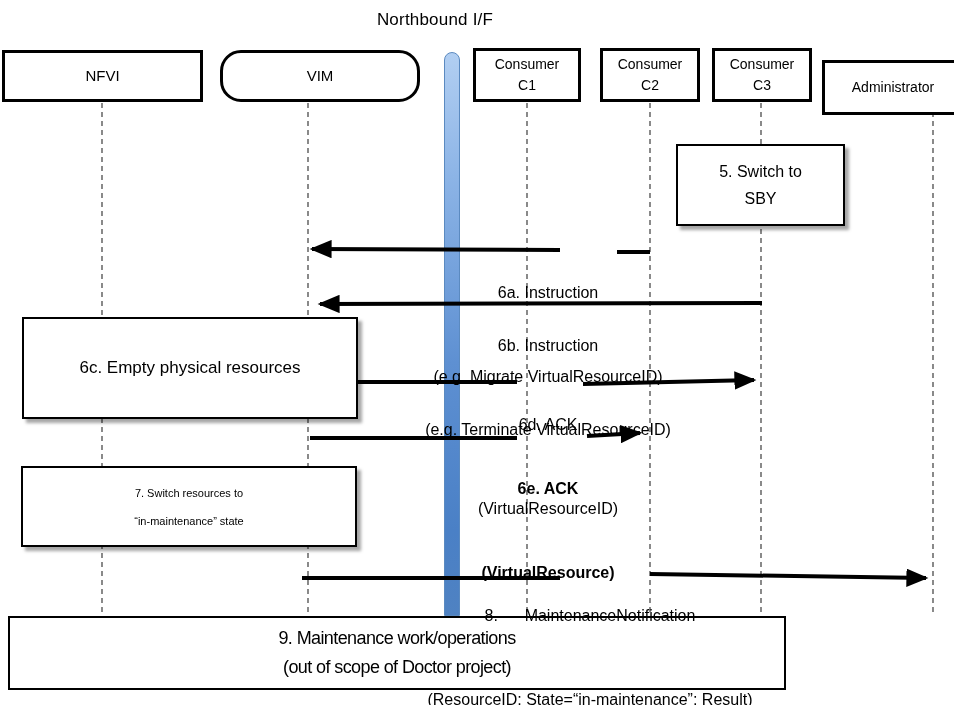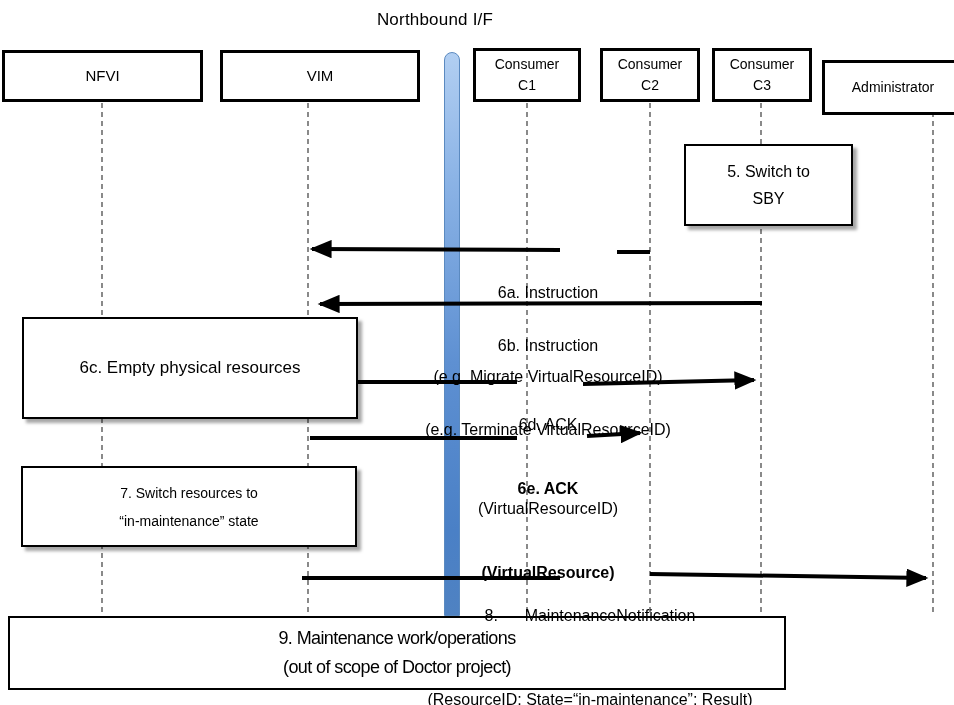--- a/index.html
+++ b/index.html
@@ -39,23 +39,23 @@
   .actor.two{font-size:14px;line-height:21px;}
 
   
   .note{
     background:#fff;border:2px solid #000;box-sizing:border-box;
     display:flex;flex-direction:column;align-items:center;justify-content:center;
     text-align:center;
     box-shadow:4px 4px 3px rgba(0,0,0,0.35);
   }
   .note .nline{white-space:pre;}
-  .note5{left:676px;top:144px;width:169px;height:82px;font-size:16px;line-height:27px;margin-left:8px;}
+  .note5{left:676px;top:144px;width:169px;height:82px;font-size:16px;line-height:27px;}
   .note6c{left:22px;top:317px;width:336px;height:102px;font-size:17px;}
-  .note7{left:21px;top:466px;width:336px;height:81px;font-size:14px;line-height:28px;}
+  .note7{left:21px;top:466px;width:336px;height:81px;font-size:11px;line-height:28px;}
   .note9{
     left:8px;top:616px;width:778px;height:74px;
     font-size:18px;line-height:29px;letter-spacing:-0.6px;
     box-shadow:none;border-width:2px;
     font-stretch:condensed;
   }
 
   
   .msg{
     text-align:center;font-size:16px;line-height:28px;
@@ -85,21 +85,21 @@
     <line class="lifeline" x1="933" y1="103" x2="933" y2="616"></line>
   </svg>
 
   <div class="abs nb-bar"></div>
 
   <div class="abs actor one" style="left:2px;top:50px;width:201px;height:52px;">
     <span>NFVI</span>
   </div>
 
   <div class="abs diagram-title">Northbound I/F</div>
-  <div class="abs actor one" style="left:220px;top:50px;width:200px;height:52px;">
+  <div class="abs actor one" style="left:220px;top:50px;width:200px;height:52px;border-radius:21px;">
     <span>VIM</span>
   </div>
   <div class="abs actor two" style="left:473px;top:48px;width:108px;height:54px;">
     <span>Consumer</span>
     <span>C1</span>
   </div>
   <div class="abs actor two" style="left:600px;top:48px;width:100px;height:54px;">
     <span>Consumer</span>
     <span>C2</span>
   </div>

